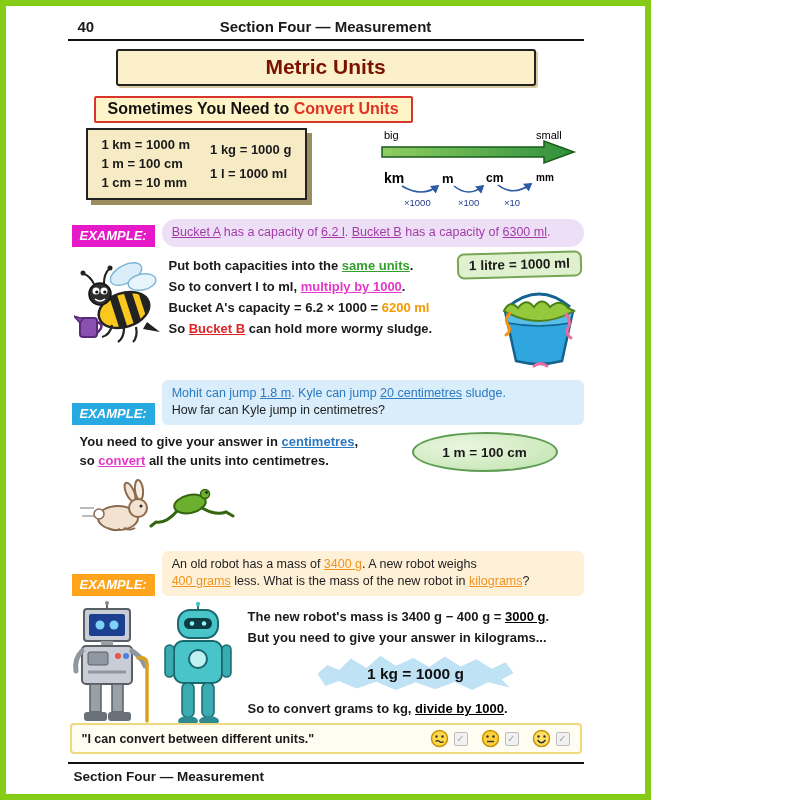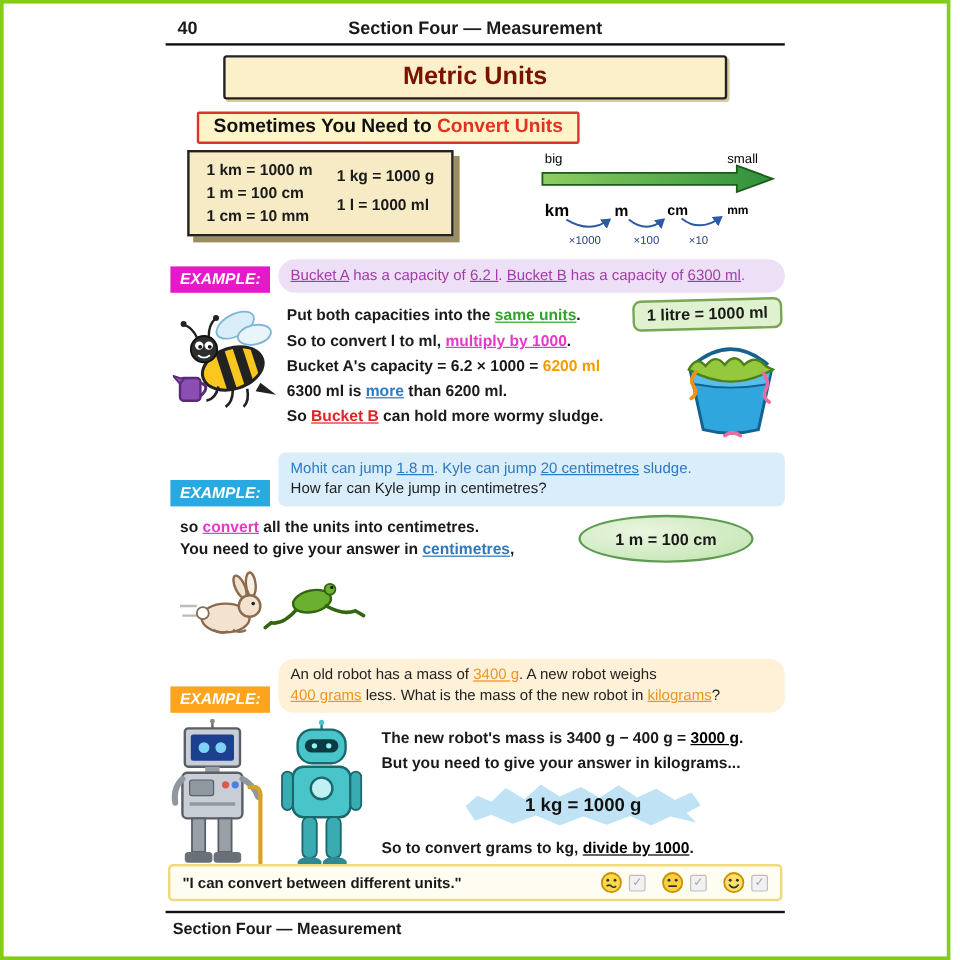--- a/index.html
+++ b/index.html
@@ -1,17 +1,17 @@
 <!DOCTYPE html>
 <html><head>
 <meta charset="utf-8">
 <style>
   * { margin:0; padding:0; box-sizing:border-box; }
   html,body { width:800px; height:800px; background:#fff; font-family:"Liberation Sans", sans-serif; color:#1a1a1a; }
-  .frame { position:absolute; inset:0; width:792px; height:800px; border:3px solid #84cc16; background:#fff; overflow:hidden; }
+  .frame { position:absolute; inset:0; width:651px; height:800px; border:6px solid #84cc16; background:#fff; overflow:hidden; }
   .content { width:516px; height:784px; margin:0 auto; padding-top:8px; position:relative; }
 
   .hdr { position:relative; border-bottom:2px solid #111; padding:3px 8px 5px; height:27px; }
   .pagenum { font-weight:bold; font-size:15px; position:absolute; left:10px; top:4px; }
   .hdr-title { position:absolute; left:0; right:0; top:4px; text-align:center; font-weight:bold; font-size:15px; }
 
   .title-banner { margin:8px auto 0; width:420px; background:#FBF0CA; border:2.5px solid #222; border-radius:3px; text-align:center; font-size:21px; font-weight:bold; color:#7A1200; padding:4px 0 5px; box-shadow:2px 2px 0 #d9cba0; }
 
   .subhead-wrap { margin:10px 0 0 4px;padding-left:22px; }
   .subheading { display:inline-block; background:#FFF4C8; border:2px solid #D8352C; border-radius:2px; padding:2px 12px 3px; font-size:16px; font-weight:bold; color:#111; }
@@ -27,21 +27,21 @@
   svg text { font-family:"Liberation Sans", sans-serif; }
 
   .q-row { display:flex; align-items:flex-end; margin-top:11px; }
   .badge { color:#fff; font-weight:bold; font-style:italic; font-size:13px; padding:3px 8px 4px; margin:5px 7px 0 4px; white-space:nowrap; }
   .badge.magenta { background:#E519C8; }
   .badge.cyan   { background:#27A9E1; }
   .badge.orange { background:#FFA41C; }
   .qbox { flex:1; border-radius:6px; padding:5px 10px 6px; font-size:12.5px; line-height:17px; color:#222; }
   .qbox.purple { background:#EDE0F6;border-radius:16px; }
   .qbox.blue   { background:#D9EDFB; }
-  .qbox.peach  { background:#FFF0D8;border-radius:13px; }
+  .qbox.peach  { background:#FFF0D8; }
   .qline { margin:0; }
   .qtext-purple { color:#A33AA8; }
   .qtext-blue { color:#2C79C0; }
   .u { text-decoration:underline; }
   .ko { color:#F0941F; text-decoration:underline; }
 
   .steps { font-size:13px; font-weight:bold; line-height:21px; }
   .steps p { margin:0; }
   .hl-green   { color:#33A02C; text-decoration:underline; }
   .hl-pink    { color:#E637C8; text-decoration:underline; }
@@ -177,21 +177,20 @@
           <path d="M6,71 L0,64 L9,67 Z" fill="#8A4FB0" stroke="#5A2A7A" stroke-width="1.5"></path>
           <path d="M23,70 q9,3 0,11" fill="none" stroke="#5A2A7A" stroke-width="2.5"></path>
         </g>
       </svg>
     </div>
 
     <div class="steps">
       <p><span>Put both capacities into the </span><span class="hl-green">same units</span><span>.</span></p>
       <p><span>So to convert l to ml, </span><span class="hl-pink">multiply by 1000</span><span>.</span></p>
       <p><span>Bucket A's capacity = 6.2 × 1000 = </span><span class="hl-orangeb">6200 ml</span><span></span></p>
-      <p><span>6300 ml is </span><span class="hl-blue">more</span><span> than 6200 ml.</span></p>
       <p><span>So </span><span class="hl-red">Bucket B</span><span> can hold more wormy sludge.</span></p>
     </div>
 
     <div class="ex1-side">
       <div class="fact-green">1 litre = 1000 ml</div>
       <svg width="86" height="88" viewBox="0 0 86 88">
         <path d="M12,26 Q43,0 74,26" fill="none" stroke="#14628F" stroke-width="3"></path>
         <path d="M9,30 L77,30 L66,80 Q43,86 20,80 Z" fill="#2FA7DE" stroke="#14628F" stroke-width="2.5"></path>
         <path d="M9,30 L77,30 L74,42 Q43,48 12,42 Z" fill="#57BEEA" stroke="#14628F" stroke-width="1.5"></path>
         <path d="M8,30 Q14,18 22,27 Q30,16 38,26 Q46,15 54,26 Q64,17 72,27 L78,30 Q60,40 43,40 Q26,40 8,30 Z" fill="#94C83D" stroke="#4E801A" stroke-width="2"></path>
@@ -205,22 +204,22 @@
   <div class="q-row">
     <span class="badge cyan">EXAMPLE:</span>
     <div class="qbox blue">
       <p class="qline qtext-blue"><span>Mohit can jump </span><span class="u">1.8 m</span><span>.  Kyle can jump </span><span class="u">20 centimetres</span><span> sludge.</span></p>
       <p class="qline">How far can Kyle jump in centimetres?</p>
     </div>
   </div>
 
   <div class="ex2-a">
     <div class="ex2-intro">
+      <p><span>You need to give your answer in </span><span class="hl-blue">centimetres</span><span>,</span></p>
       <p><span>so </span><span class="hl-pink">convert</span><span> all the units into centimetres.</span></p>
-      <p><span>You need to give your answer in </span><span class="hl-blue">centimetres</span><span>,</span></p>
     </div>
     <div class="balloon">1 m = 100 cm</div>
   </div>
 
   <div class="ex2-b">
     <div class="rfwrap">
       <svg width="158" height="58" viewBox="0 0 158 58">
         <path d="M2,30 h14 M4,38 h12" stroke="#BBB" stroke-width="2"></path>
         <ellipse cx="40" cy="40" rx="20" ry="12" fill="#F3E2CF" stroke="#8A6B4F" stroke-width="2"></ellipse>
         <ellipse cx="52" cy="14" rx="4" ry="10" fill="#F3E2CF" stroke="#8A6B4F" stroke-width="2" transform="rotate(-24 52 14)"></ellipse>

